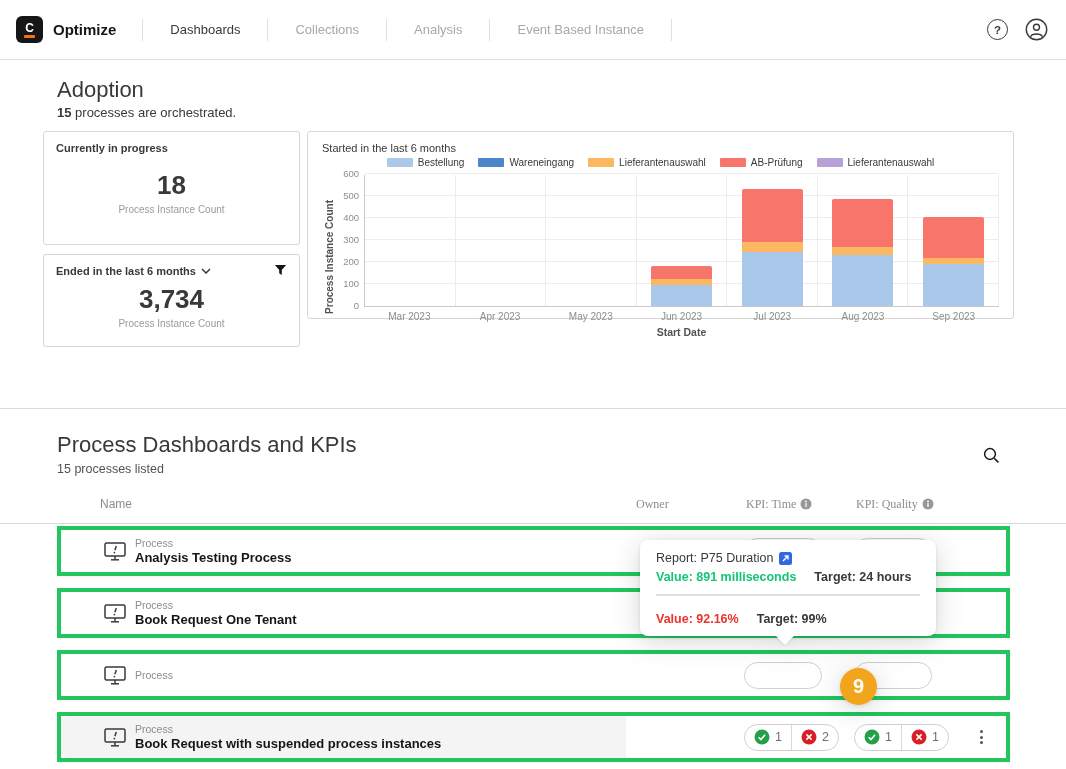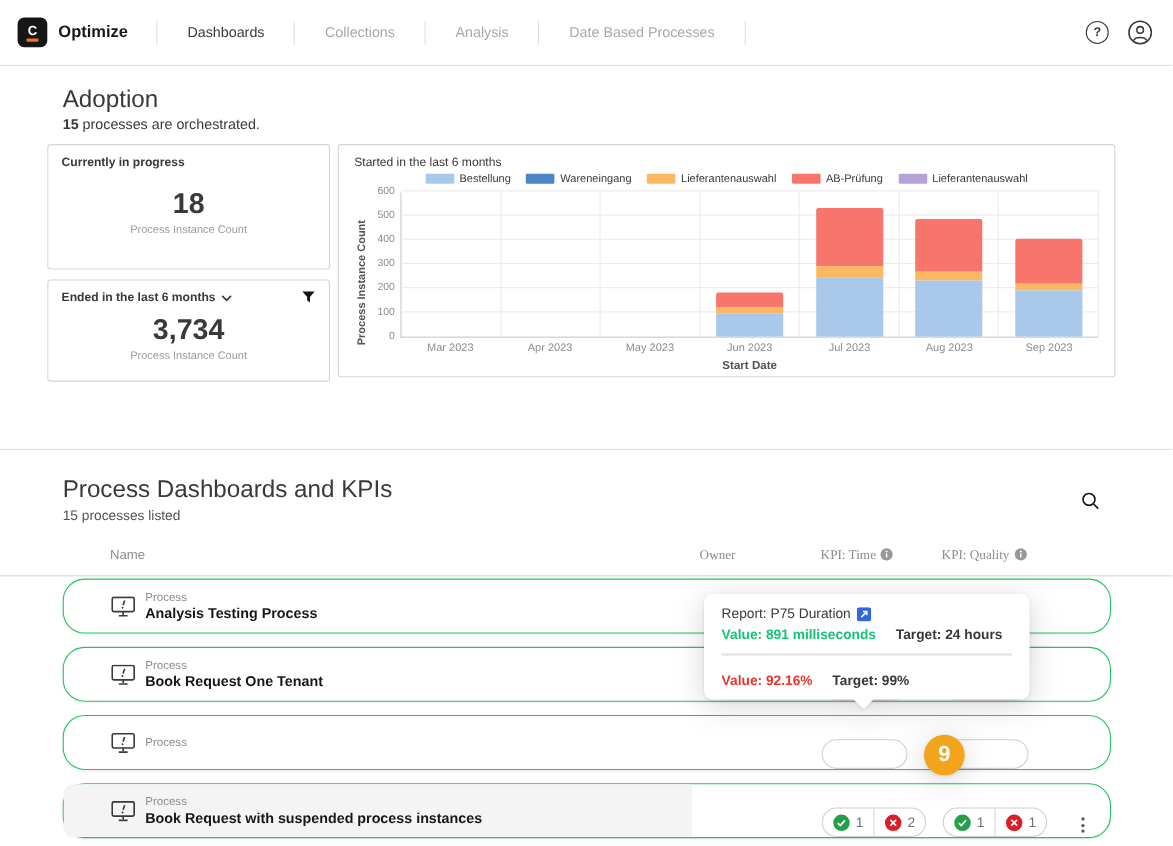--- a/index.html
+++ b/index.html
@@ -32,21 +32,21 @@
   .card2 { height:93px; padding:9px 12px; }
   .card-title { font-size:11px; font-weight:600; color:#393939; }
   .card2-head { display:flex; align-items:center; justify-content:space-between; }
   .card2-title-wrap { display:flex; align-items:center; gap:5px; cursor:pointer; }
   .big-num { text-align:center; font-size:26px; font-weight:bold; color:#393939; }
   .card1 .big-num { margin-top:16px; }
   .card2 .big-num { margin-top:7px; }
   .num-caption { text-align:center; font-size:10px; color:#9a9a9a; margin-top:3px; }
 
   
-  .chart-card { flex:1; height:212px; padding:10px 14px; }
+  .chart-card { flex:1; height:188px; padding:10px 14px; }
   .chart-legend { display:flex; justify-content:center; gap:14px; margin-top:3px; }
   .legend-item { display:flex; align-items:center; font-size:10px; color:#393939; cursor:pointer; }
   .legend-swatch { width:26px; height:9px; border-radius:1px; display:inline-block; margin-right:5px; }
   .chart-body { display:flex; margin-top:7px; }
   .y-title { width:14px; display:flex; align-items:center; justify-content:center; }
   .y-title span { writing-mode:vertical-rl; transform:rotate(180deg); font-size:10px; font-weight:bold; color:#525252; white-space:nowrap; }
   .chart-flex { flex:1; }
   .plot { position:relative; height:132px; margin-left:28px; border-left:1px solid #c9c9c9; border-bottom:1px solid #c9c9c9; }
   .gridline { position:absolute; left:0; right:0; height:1px; background:#ececec; }
   .ytick { position:absolute; left:-6px; transform:translateX(-100%); font-size:9.5px; line-height:10px; color:#8d8d8d; }
@@ -66,21 +66,21 @@
   .kpi-sub { font-size:12.5px; line-height:16px; color:#525252; margin-top:2px; }
   .search-btn { position:absolute; right:10px; top:16px; cursor:pointer; }
   .table-header { margin:8px 56px 0 57px; height:38px; display:flex; align-items:center; }
   .th-name { flex:1; padding-left:43px; }
   .th { font-size:12px; color:#8d8d8d; }
   .cellw { width:110px; display:flex; align-items:center; gap:4px; padding-left:6px;font-family:Liberation Serif, serif; }
   .menu-w { width:50px; }
   .full-divider { border-top:1px solid #d8d8d8; }
 
   .rows { margin:2px 56px 0 57px; }
-  .row { height:50px; border:1px solid #22c55e; border-radius:20px; background:#fff; display:flex; align-items:flex-end;
+  .row { height:50px; border:4px solid #22c55e; border-radius:0; background:#fff; display:flex; align-items:center;
          margin-bottom:12px; box-shadow:0 1px 2px rgba(0,0,0,0.05); cursor:pointer; }
   .row-main { flex:1; align-self:stretch; display:flex; align-items:center; gap:9px; padding-left:43px; border-radius:8px 0 0 8px; }
   .row-main.hovered { background:#f4f4f4; }
   .row-text { display:flex; flex-direction:column; }
   .row-type { font-size:10.5px; color:#8d8d8d; line-height:13px; }
   .row-name { font-size:13px; font-weight:bold; color:#161616; line-height:16px; }
   .cell { width:110px; display:flex; align-items:center; }
   .cell-menu { width:50px; display:flex; justify-content:center; }
   .pill { display:inline-flex; align-items:center; height:27px; border:1px solid #cfcfcf; border-radius:14px;
           margin-left:8px; background:#fff; overflow:hidden; }
@@ -116,21 +116,21 @@
     <span class="bar"></span>
   </div>
   <span class="brand">Optimize</span>
   <span class="nav-sep"></span>
   <a class="tab active">Dashboards</a>
   <span class="nav-sep"></span>
   <a class="tab">Collections</a>
   <span class="nav-sep"></span>
   <a class="tab">Analysis</a>
   <span class="nav-sep"></span>
-  <a class="tab">Date Based Processes</a>
+  <a class="tab">Event Based Instance</a>
   <span class="nav-sep"></span>
   <div class="nav-right">
     <div class="circle-icon">
       <span>?</span>
     </div>
     <span style="cursor:pointer;">
       <svg width="23" height="23" viewBox="0 0 23 23">
         <circle cx="11.5" cy="11.5" r="10.2" fill="none" stroke="#393939" stroke-width="1.4"></circle>
         <circle cx="11.5" cy="9.2" r="3" fill="none" stroke="#393939" stroke-width="1.4"></circle>
         <path d="M5.6 18.7 c1.5-3.6 10.3-3.6 11.8 0" fill="none" stroke="#393939" stroke-width="1.4"></path>

